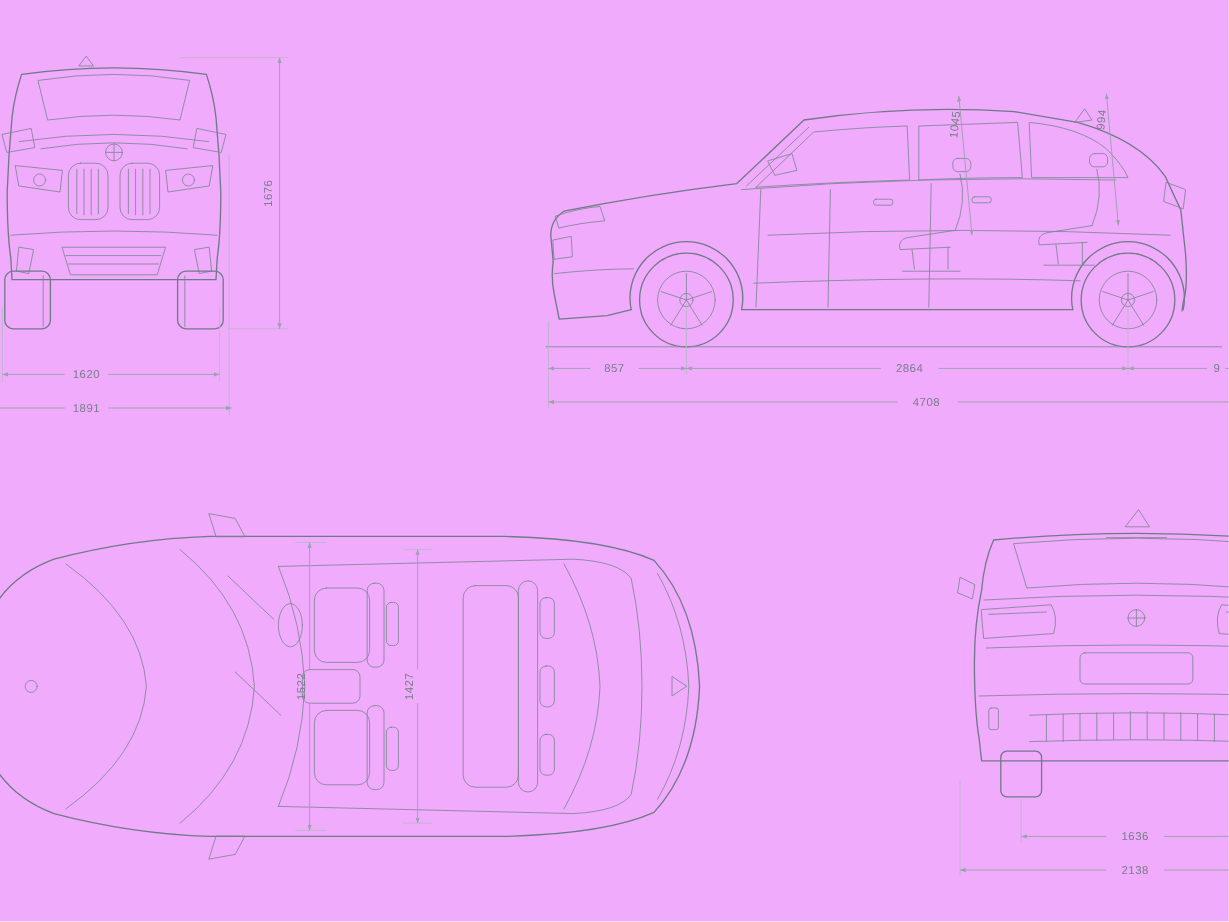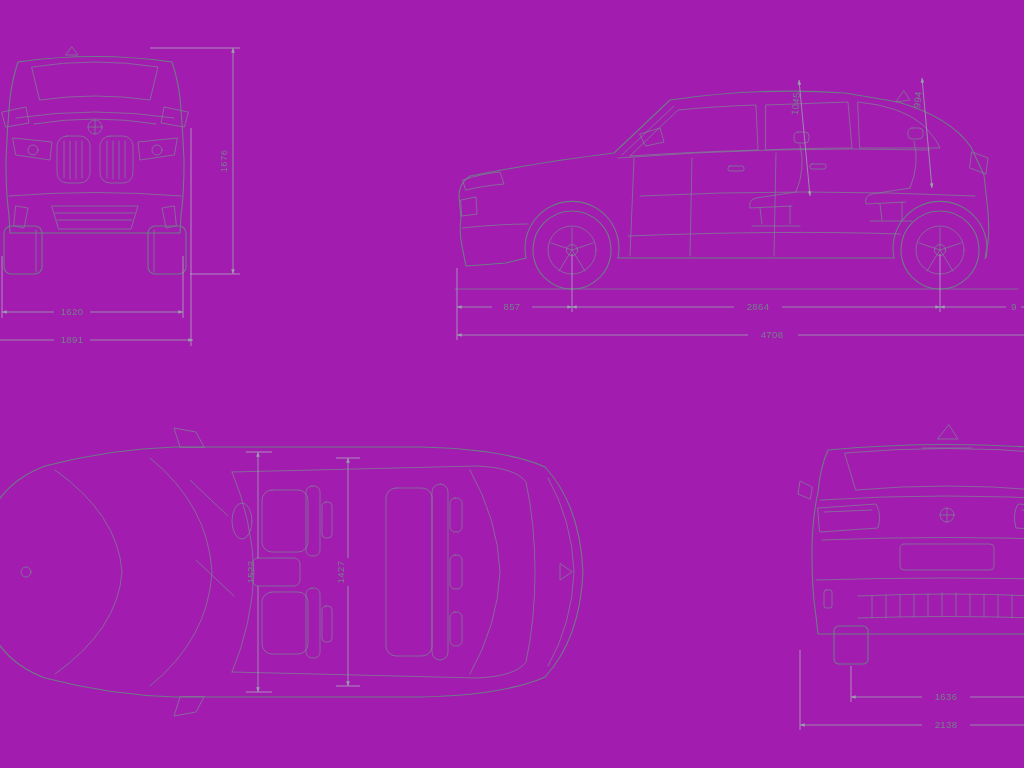--- a/index.html
+++ b/index.html
@@ -1,16 +1,16 @@
 <!DOCTYPE html>
 <html><head>
 <meta charset="utf-8">
 <style>
   html,body{margin:0;padding:0;background:#ffffff;}
-  .page{position:relative;width:1024px;height:768px;background:#a21caf;overflow:hidden;
+  .page{position:relative;width:1024px;height:768px;background:#f0abfc;overflow:hidden;
         font-family:"Liberation Sans",sans-serif;}
   svg{display:block;}
   .car{stroke:#6f7a87;stroke-width:1.1;fill:none;stroke-linecap:round;stroke-linejoin:round;}
   .car-thin{stroke:#7d8792;stroke-width:0.7;fill:none;stroke-linecap:round;stroke-linejoin:round;}
   .dim{stroke:#9aa3ad;stroke-width:0.8;fill:none;}
   .ext{stroke:#b4bac2;stroke-width:0.7;fill:none;}
   .dimlabel{font-family:"Liberation Sans",sans-serif;font-size:9.5px;fill:#767f8a;letter-spacing:0.4px;}
 </style>
 </head>
 <body>

